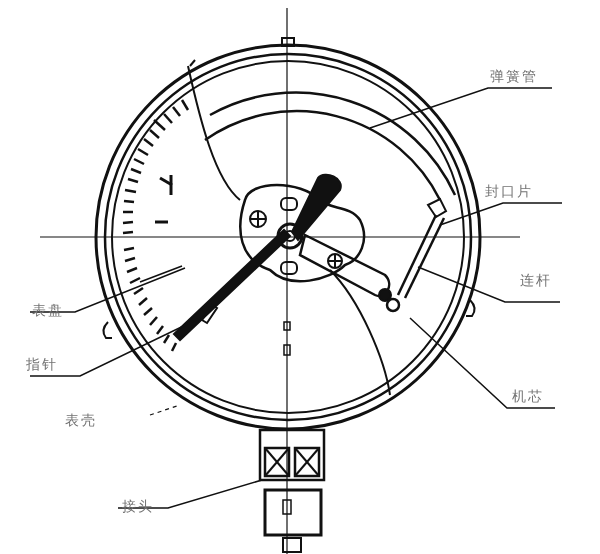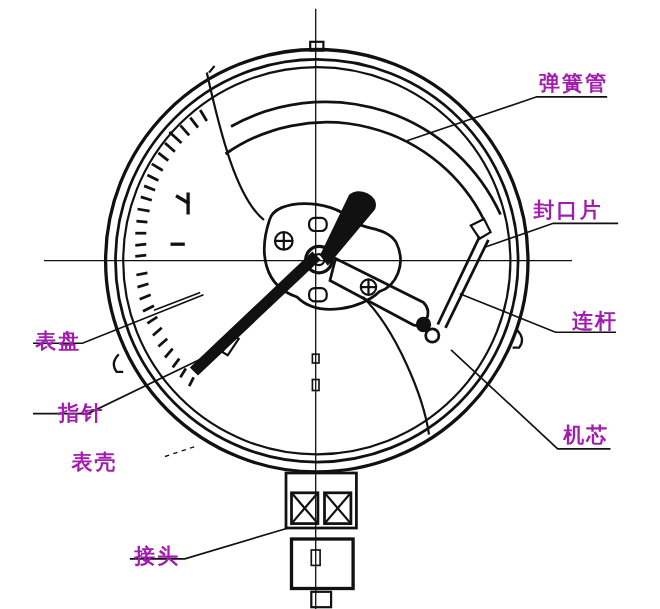--- a/index.html
+++ b/index.html
@@ -1,19 +1,19 @@
 <!DOCTYPE html>
 <html><head>
 <meta charset="utf-8">
 <style>
   html, body { margin: 0; padding: 0; background: #ffffff; }
   body { width: 600px; height: 554px; position: relative; overflow: hidden;
          font-family: "DejaVu Sans", sans-serif; }
   svg.diagram { position: absolute; left: 0; top: 0; }
-  .label { position: absolute; font-size: 19px; font-weight: bold; color: #a21caf;
+  .label { position: absolute; font-size: 14px; font-weight: normal; color: #737373;
            letter-spacing: 2px; line-height: 16px; white-space: nowrap; }
 </style>
 </head>
 <body>
 
 <svg class="diagram" width="600" height="554" viewBox="0 0 600 554" fill="none" stroke="#111" stroke-width="2">
 
   <g>
     <circle cx="288" cy="237" r="192" stroke-width="3"></circle>
     <circle cx="288" cy="237" r="183" stroke-width="2.5"></circle>
@@ -125,18 +125,18 @@
     <polyline points="560,302 505,302 418,267"></polyline>
     <polyline points="555,408 507,408 410,318"></polyline>
     <polyline points="30,312 75,312 185,268"></polyline>
     <polyline points="30,376 80,376 200,318"></polyline>
     <polyline points="118,508 168,508 262,480"></polyline>
   </g>
 </svg>
 
 <div class="label" style="left:490px;top:68px;">弹簧管</div>
 <div class="label" style="left:485px;top:183px;">封口片</div>
-<div class="label" style="left:520px;top:284px;">连杆</div>
+<div class="label" style="left:520px;top:272px;">连杆</div>
 <div class="label" style="left:512px;top:388px;">机芯</div>
 <div class="label" style="left:32px;top:292px;margin-top:10px;">表盘</div>
-<div class="label" style="left:53px;top:356px;margin-top:12px;">指针</div>
+<div class="label" style="left:26px;top:356px;">指针</div>
 <div class="label" style="left:65px;top:412px;">表壳</div>
 <div class="label" style="left:122px;top:498px;">接头</div>
 
 </body></html>

